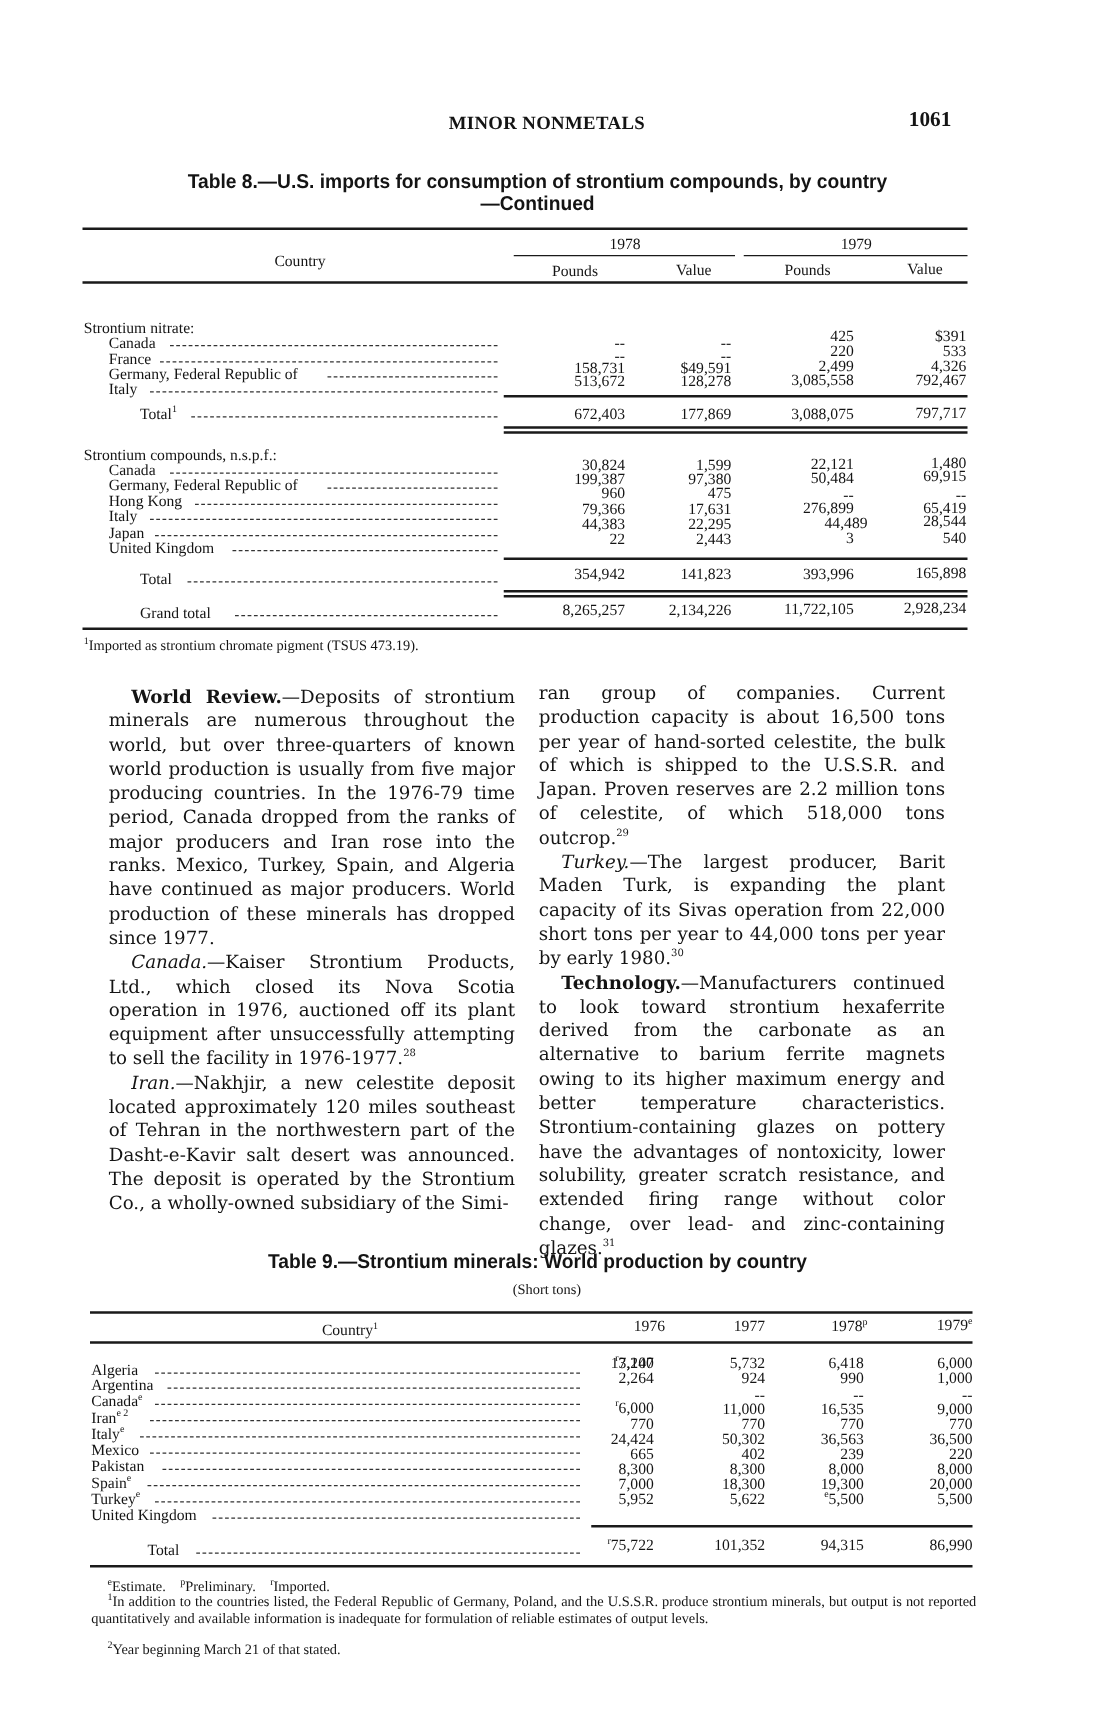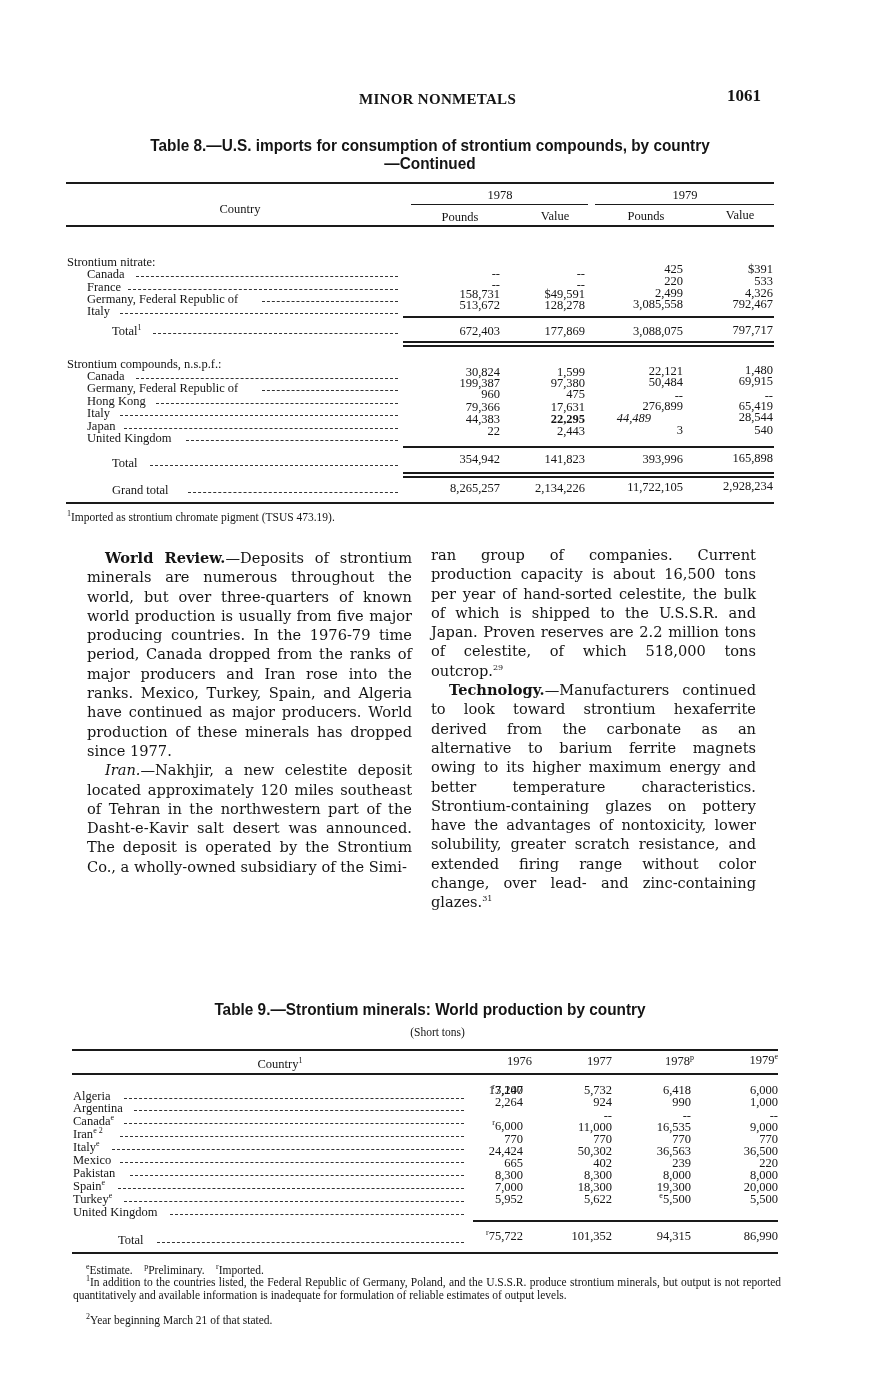--- a/index.html
+++ b/index.html
@@ -123,22 +123,22 @@
     <div class="dotfill" style="left:120px; top:415px; width:278px;"></div>
     <div class="cell num" style="left:430px; top:401px; width:70px;">79,366</div>
     <div class="cell num" style="left:515px; top:401px; width:70px;">17,631</div>
     <div class="cell num" style="left:613px; top:400px; width:70px;">276,899</div>
     <div class="cell num" style="left:703px; top:400px; width:70px;">65,419</div>
   </div>
   <div>
     <div class="cell" style="left:87px; top:420px;">Japan</div>
     <div class="dotfill" style="left:124px; top:428px; width:274px;"></div>
     <div class="cell num" style="left:430px; top:413px; width:70px;">44,383</div>
-    <div class="cell num" style="left:515px; top:413px; width:70px;font-weight:bold;">22,295</div>
-    <div class="cell num" style="left:581px; top:412px; width:70px;font-style:italic;">44,489</div>
+    <div class="cell num" style="left:515px; top:413px; width:70px;">22,295</div>
+    <div class="cell num" style="left:624px; top:412px; width:70px;">44,489</div>
     <div class="cell num" style="left:703px; top:411px; width:70px;">28,544</div>
   </div>
   <div>
     <div class="cell" style="left:87px; top:432px;">United Kingdom</div>
     <div class="dotfill" style="left:186px; top:440px; width:212px;"></div>
     <div class="cell num" style="left:430px; top:425px; width:70px;">22</div>
     <div class="cell num" style="left:515px; top:425px; width:70px;">2,443</div>
     <div class="cell num" style="left:613px; top:424px; width:70px;">3</div>
     <div class="cell num" style="left:703px; top:424px; width:70px;">540</div>
   </div>
@@ -161,25 +161,27 @@
     <div class="cell num" style="left:505px; top:482px; width:80px;">2,134,226</div>
     <div class="cell num" style="left:598px; top:481px; width:85px;">11,722,105</div>
     <div class="cell num" style="left:693px; top:480px; width:80px;">2,928,234</div>
   </div>
   <div class="rule" style="left:66px; top:502px; width:708px; height:2px;"></div>
   <div class="fn" style="left:67px; top:511px;"><sup>1</sup><span>Imported as strontium chromate pigment (TSUS 473.19).</span></div>
 </div>
 
 <div class="colp" style="left:87px; top:548px;">
   <p><b>World Review.</b><span>—Deposits of strontium minerals are numerous throughout the world, but over three-quarters of known world production is usually from five major producing countries. In the 1976-79 time period, Canada dropped from the ranks of major producers and Iran rose into the ranks. Mexico, Turkey, Spain, and Algeria have continued as major producers. World production of these minerals has dropped since 1977.</span></p>
+  <p><i>Canada.</i><span>—Kaiser Strontium Products, Ltd., which closed its Nova Scotia operation in 1976, auctioned off its plant equipment after unsuccessfully attempting to sell the facility in 1976-1977.</span><span class="ref">28</span></p>
   <p><i>Iran.</i><span>—Nakhjir, a new celestite deposit located approximately 120 miles southeast of Tehran in the northwestern part of the Dasht-e-Kavir salt desert was announced. The deposit is operated by the Strontium Co., a wholly-owned subsidiary of the Simi-</span></p>
 </div>
 
 <div class="colp" style="left:431px; top:545px;">
   <p class="noind"><span>ran group of companies. Current production capacity is about 16,500 tons per year of hand-sorted celestite, the bulk of which is shipped to the U.S.S.R. and Japan. Proven reserves are 2.2 million tons of celestite, of which 518,000 tons outcrop.</span><span class="ref">29</span></p>
+  <p><i>Turkey.</i><span>—The largest producer, Barit Maden Turk, is expanding the plant capacity of its Sivas operation from 22,000 short tons per year to 44,000 tons per year by early 1980.</span><span class="ref">30</span></p>
   <p><b>Technology.</b><span>—Manufacturers continued to look toward strontium hexaferrite derived from the carbonate as an alternative to barium ferrite magnets owing to its higher maximum energy and better temperature characteristics. Strontium-containing glazes on pottery have the advantages of nontoxicity, lower solubility, greater scratch resistance, and extended firing range without color change, over lead- and zinc-containing glazes.</span><span class="ref">31</span></p>
 </div>
 
 <div class="abs t-title" style="top:1001px;">Table 9.—Strontium minerals: World production by country</div>
 <div class="abs" style="left:0; width:875px; top:1026px; text-align:center; font-family:'Liberation Serif',serif; font-size:11.5px;">(Short tons)</div>
 
 <div>
   <div class="rule" style="left:72px; top:1049px; width:706px; height:2px;"></div>
   <div class="cell ctr" style="left:210px; top:1058px; width:140px;"><span>Country</span><sup>1</sup></div>
   <div class="cell num" style="left:480px; top:1055px; width:52px;"><span>1976</span></div>

